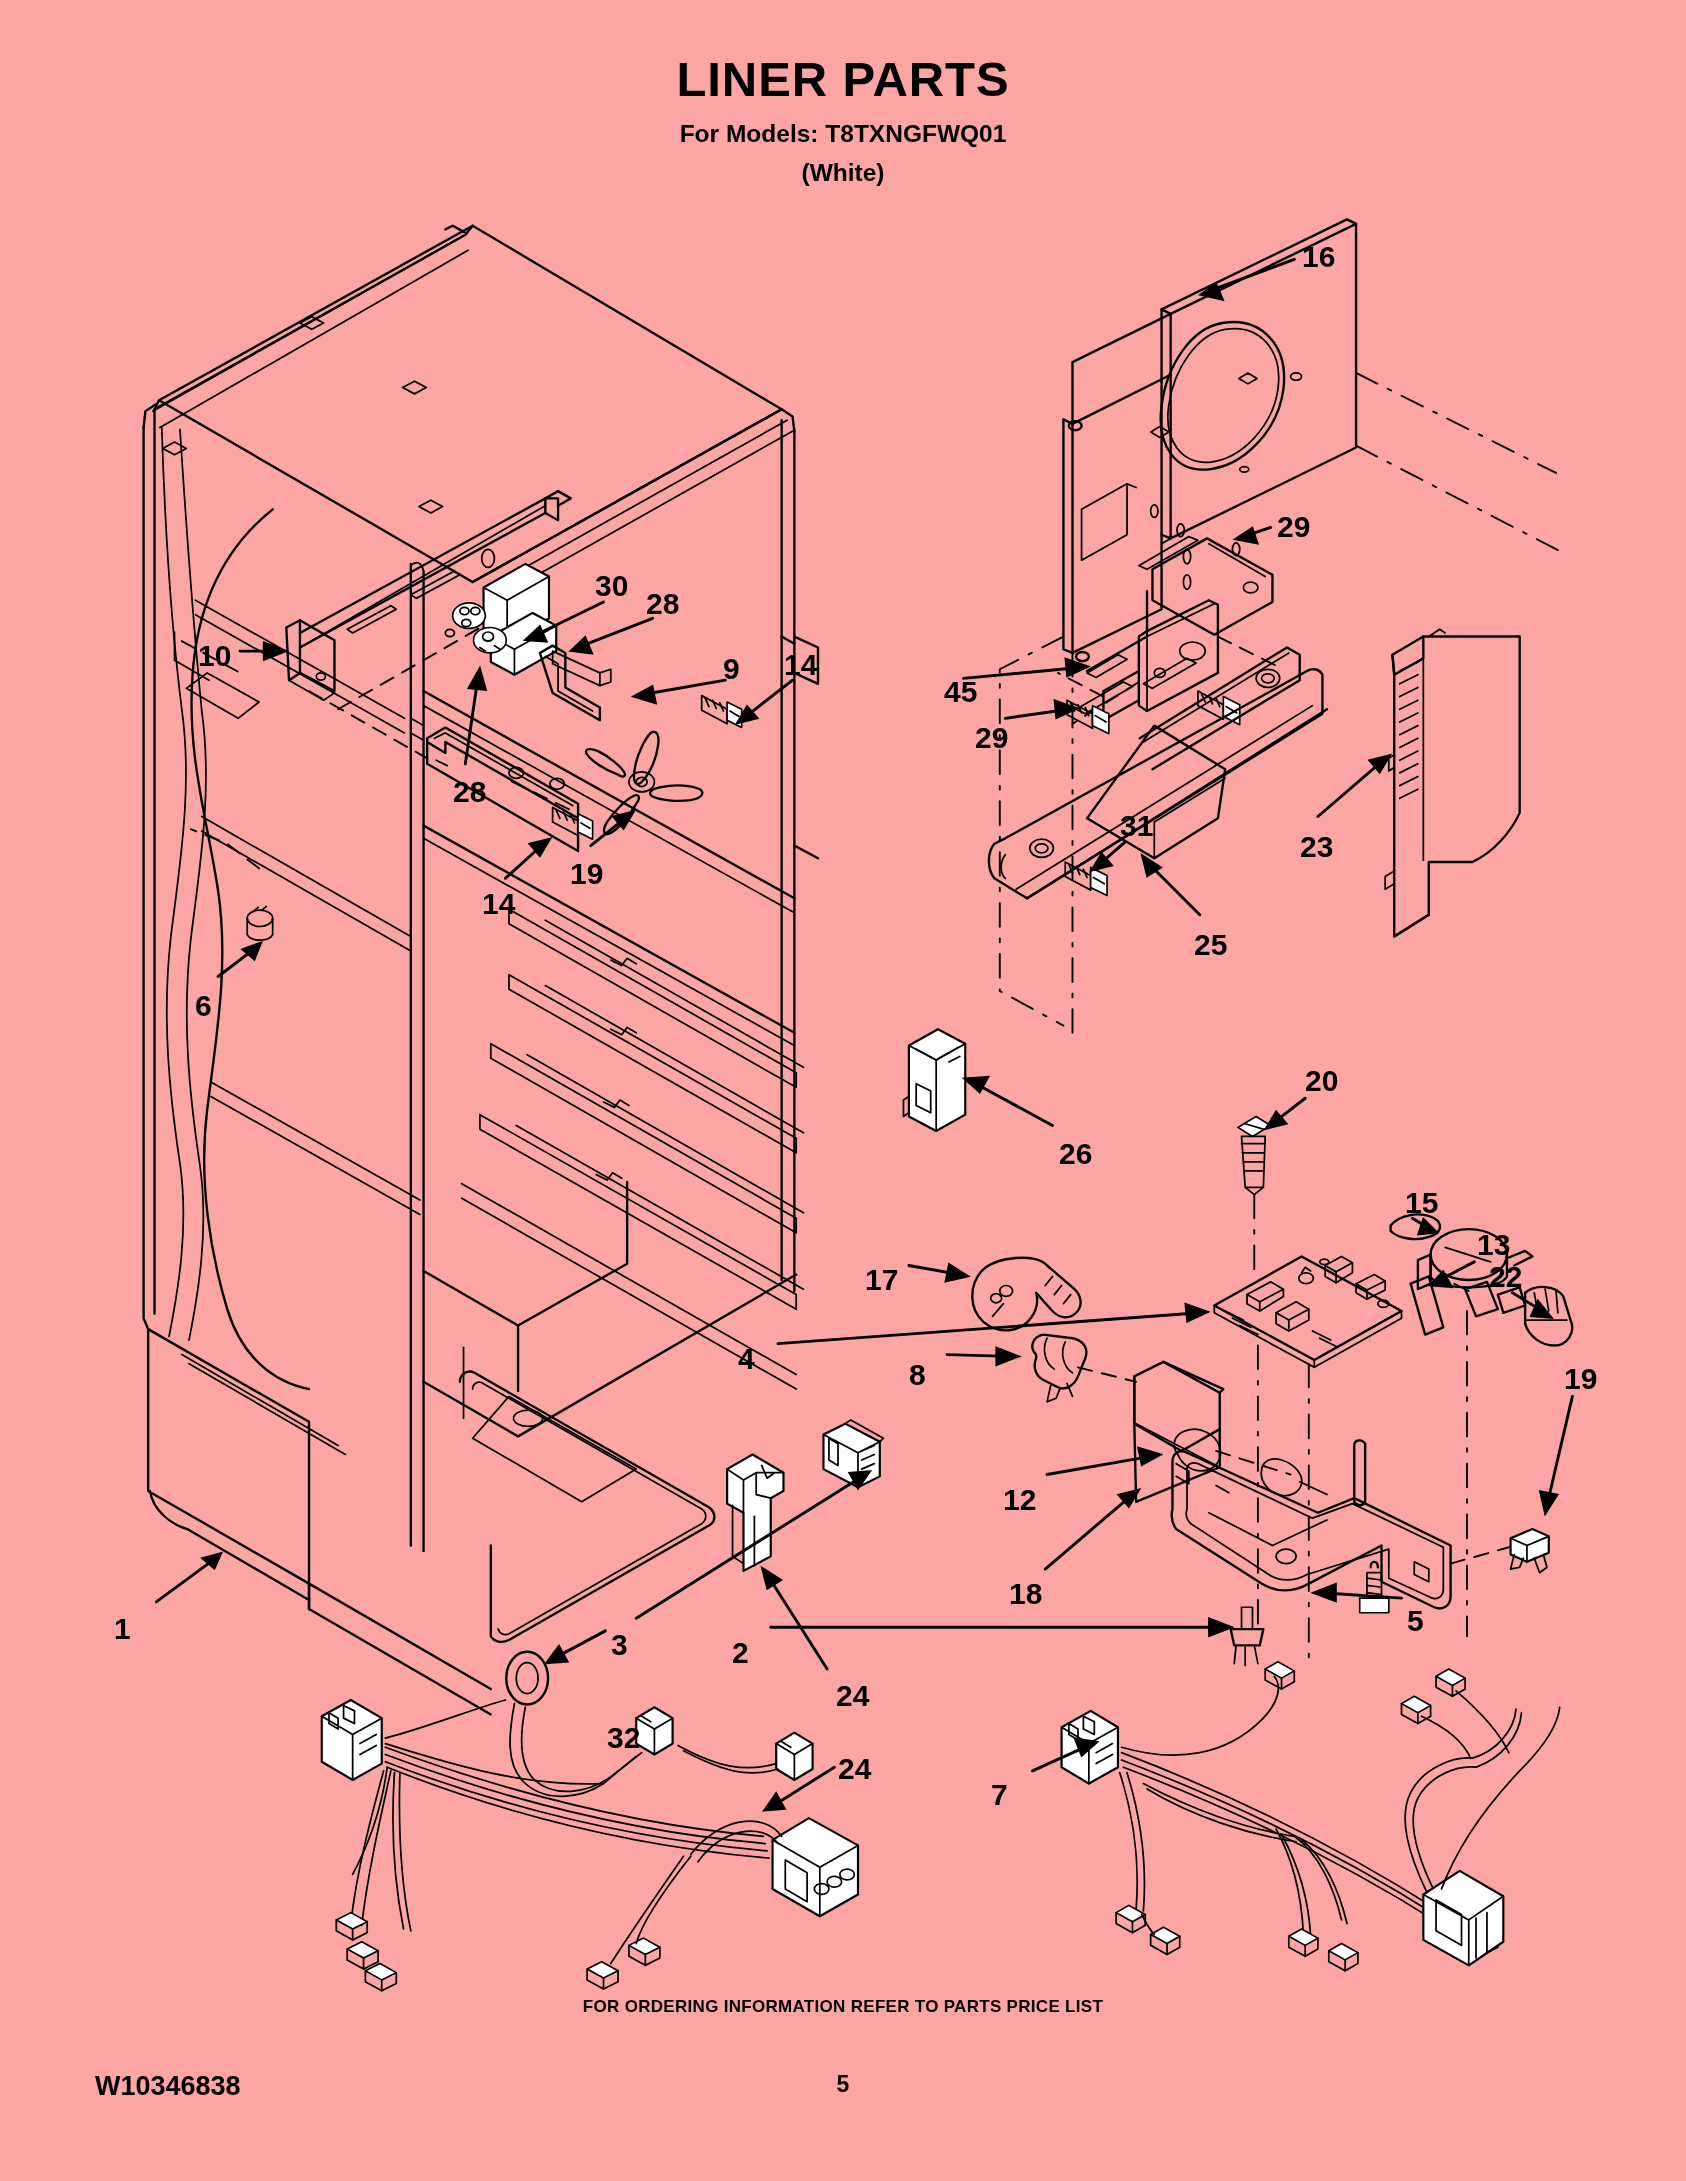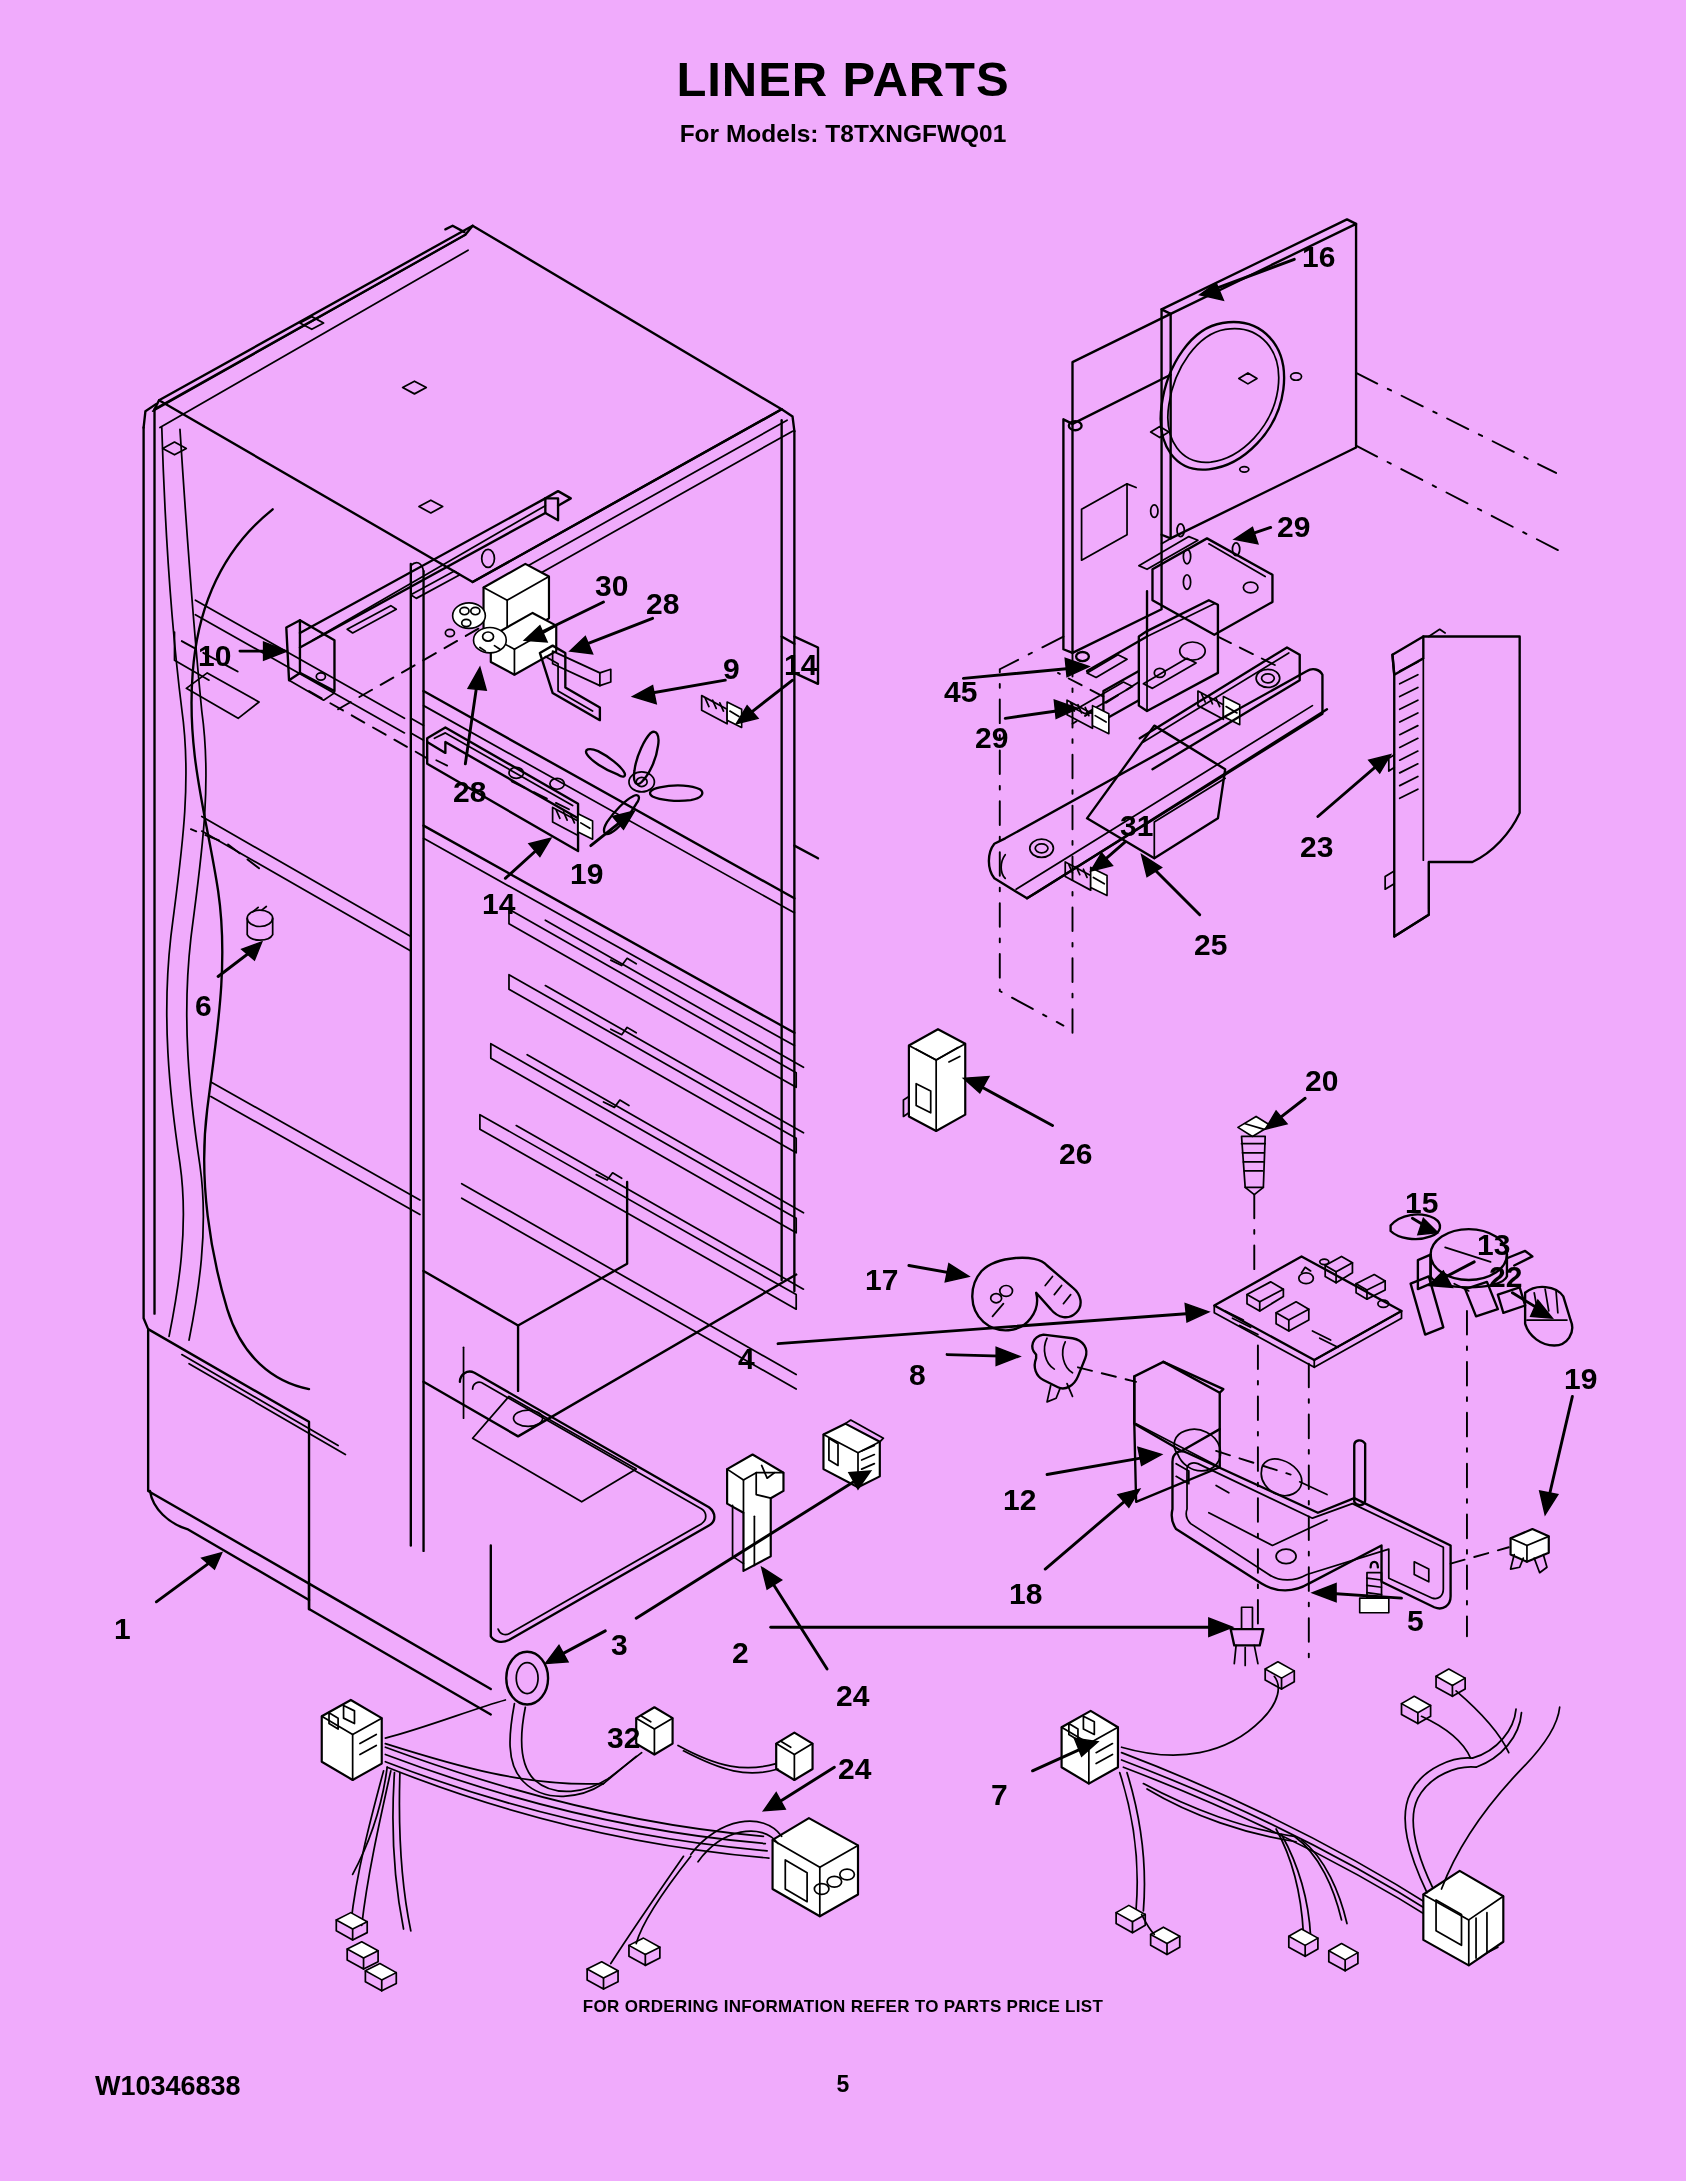--- a/index.html
+++ b/index.html
@@ -9,21 +9,21 @@
     background: #ffffff;
   }
   body {
     font-family: "Liberation Sans", sans-serif;
     color: #000000;
   }
   #page {
     position: relative;
     width: 1686px;
     height: 2182px;
-    background: #f0abfc;
+    background: #fca5a5;
     overflow: hidden;
   }
 
   
   .header {
     position: absolute;
     top: 0;
     left: 0;
     width: 1686px;
     text-align: center;
@@ -148,20 +148,21 @@
   }
 </style>
 </head>
 <body>
 
 <div id="page">
 
   <div class="header">
     <div class="doc-title">LINER PARTS</div>
     <div class="doc-models">For Models: T8TXNGFWQ01</div>
+    <div class="doc-color">(White)</div>
   </div>
 
   <svg id="artwork" viewBox="0 0 1855 2400">
 
     <g>
 
       <path class="ln" d="M 520 248 L 860 450 L 520 640 L 175 440 Z"></path>
       <path class="ln" d="M 520 248 L 512 258 L 170 450 L 175 440"></path>
       <path class="ln-thin" d="M 168 452 L 512 258"></path>
       <path class="ln-thin" d="M 176 470 L 515 275"></path>

